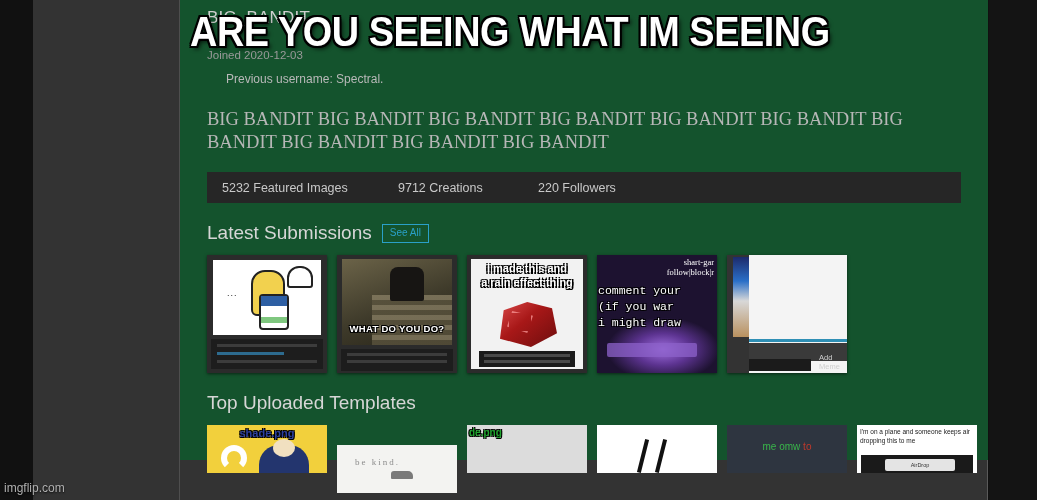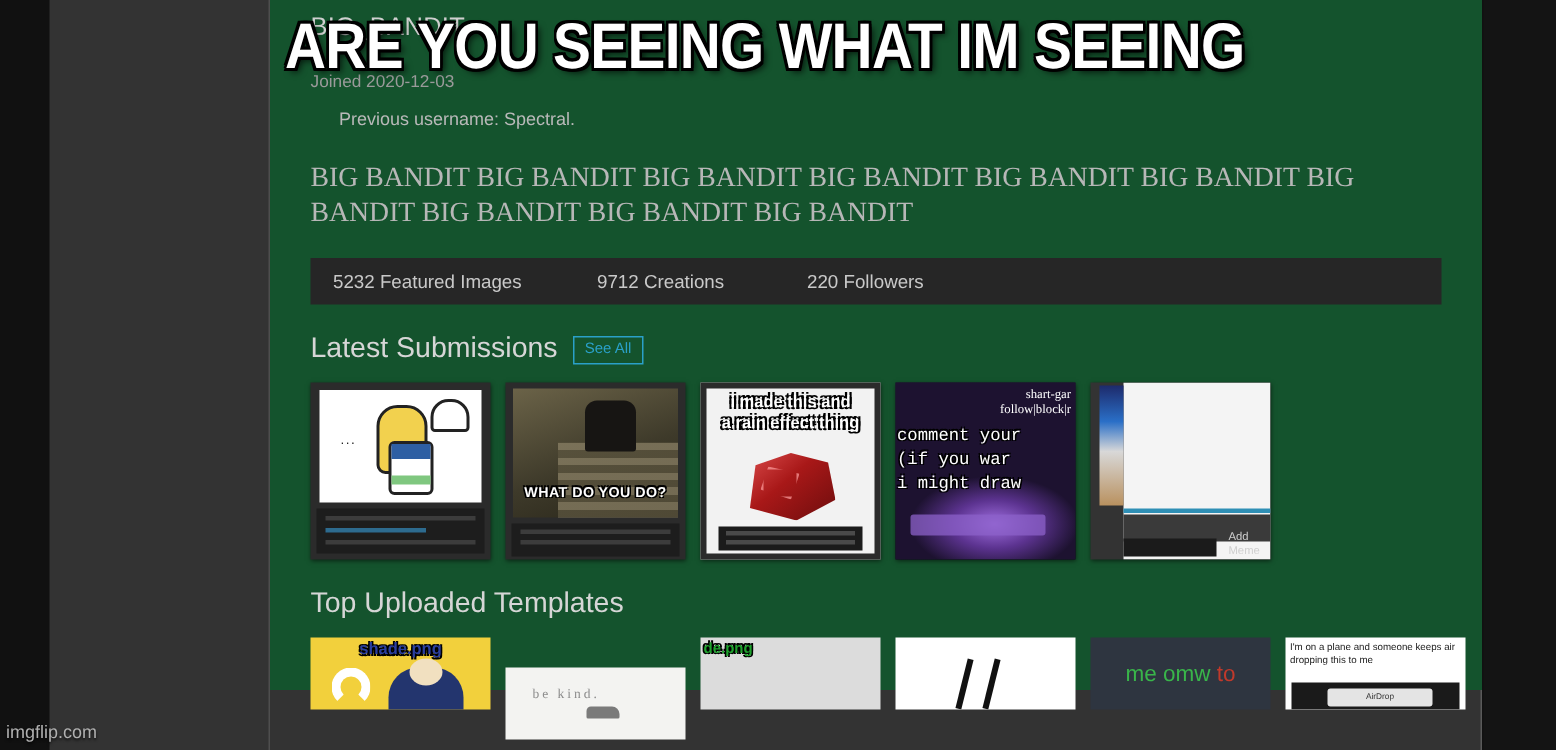--- a/index.html
+++ b/index.html
@@ -161,21 +161,21 @@
 
   .p3 { background: #dcdcdc; }
   .p3 .lbl { position: absolute; left: 2px; top: 2px; font-size: 10px; font-weight: bold; color: #1fa32e;
     text-shadow: -1px -1px 0 #000,1px -1px 0 #000,-1px 1px 0 #000,1px 1px 0 #000; }
 
   .p4 { background: #ffffff; }
   .p4 .l1 { position: absolute; left: 44px; top: 14px; width: 4px; height: 34px; background: #111; transform: rotate(14deg); }
   .p4 .l2 { position: absolute; left: 62px; top: 14px; width: 4px; height: 34px; background: #111; transform: rotate(14deg); }
 
   .p5 { background: #2e3540; }
-  .p5 .lbl { position: absolute; left: 0; right: 0; top: 16px; text-align: center; font-size: 15px; }
+  .p5 .lbl { position: absolute; left: 0; right: 0; top: 16px; text-align: center; font-size: 10px; }
   .p5 .g { color: #39b54a; } .p5 .r { color: #c0392b; }
 
   .p6 { background: #ffffff; }
   .p6 .txt { position: absolute; left: 3px; top: 2px; right: 3px; font-size: 6.5px; color: #222; line-height: 9px; }
   .p6 .phone { position: absolute; left: 4px; bottom: 0; right: 4px; height: 18px; background: #1a1a1a; }
   .p6 .drop { position: absolute; left: 28px; bottom: 2px; width: 70px; height: 12px; background: #e4e4e4; border-radius: 2px; text-align: center; font-size: 5.5px; color: #333; line-height: 12px; }
 
   
   .watermark { position: absolute; left: 4px; bottom: 5px; font-size: 12px; color: #b0b0b0; z-index: 50;
     text-shadow: 0 1px 2px rgba(0,0,0,.8); }

